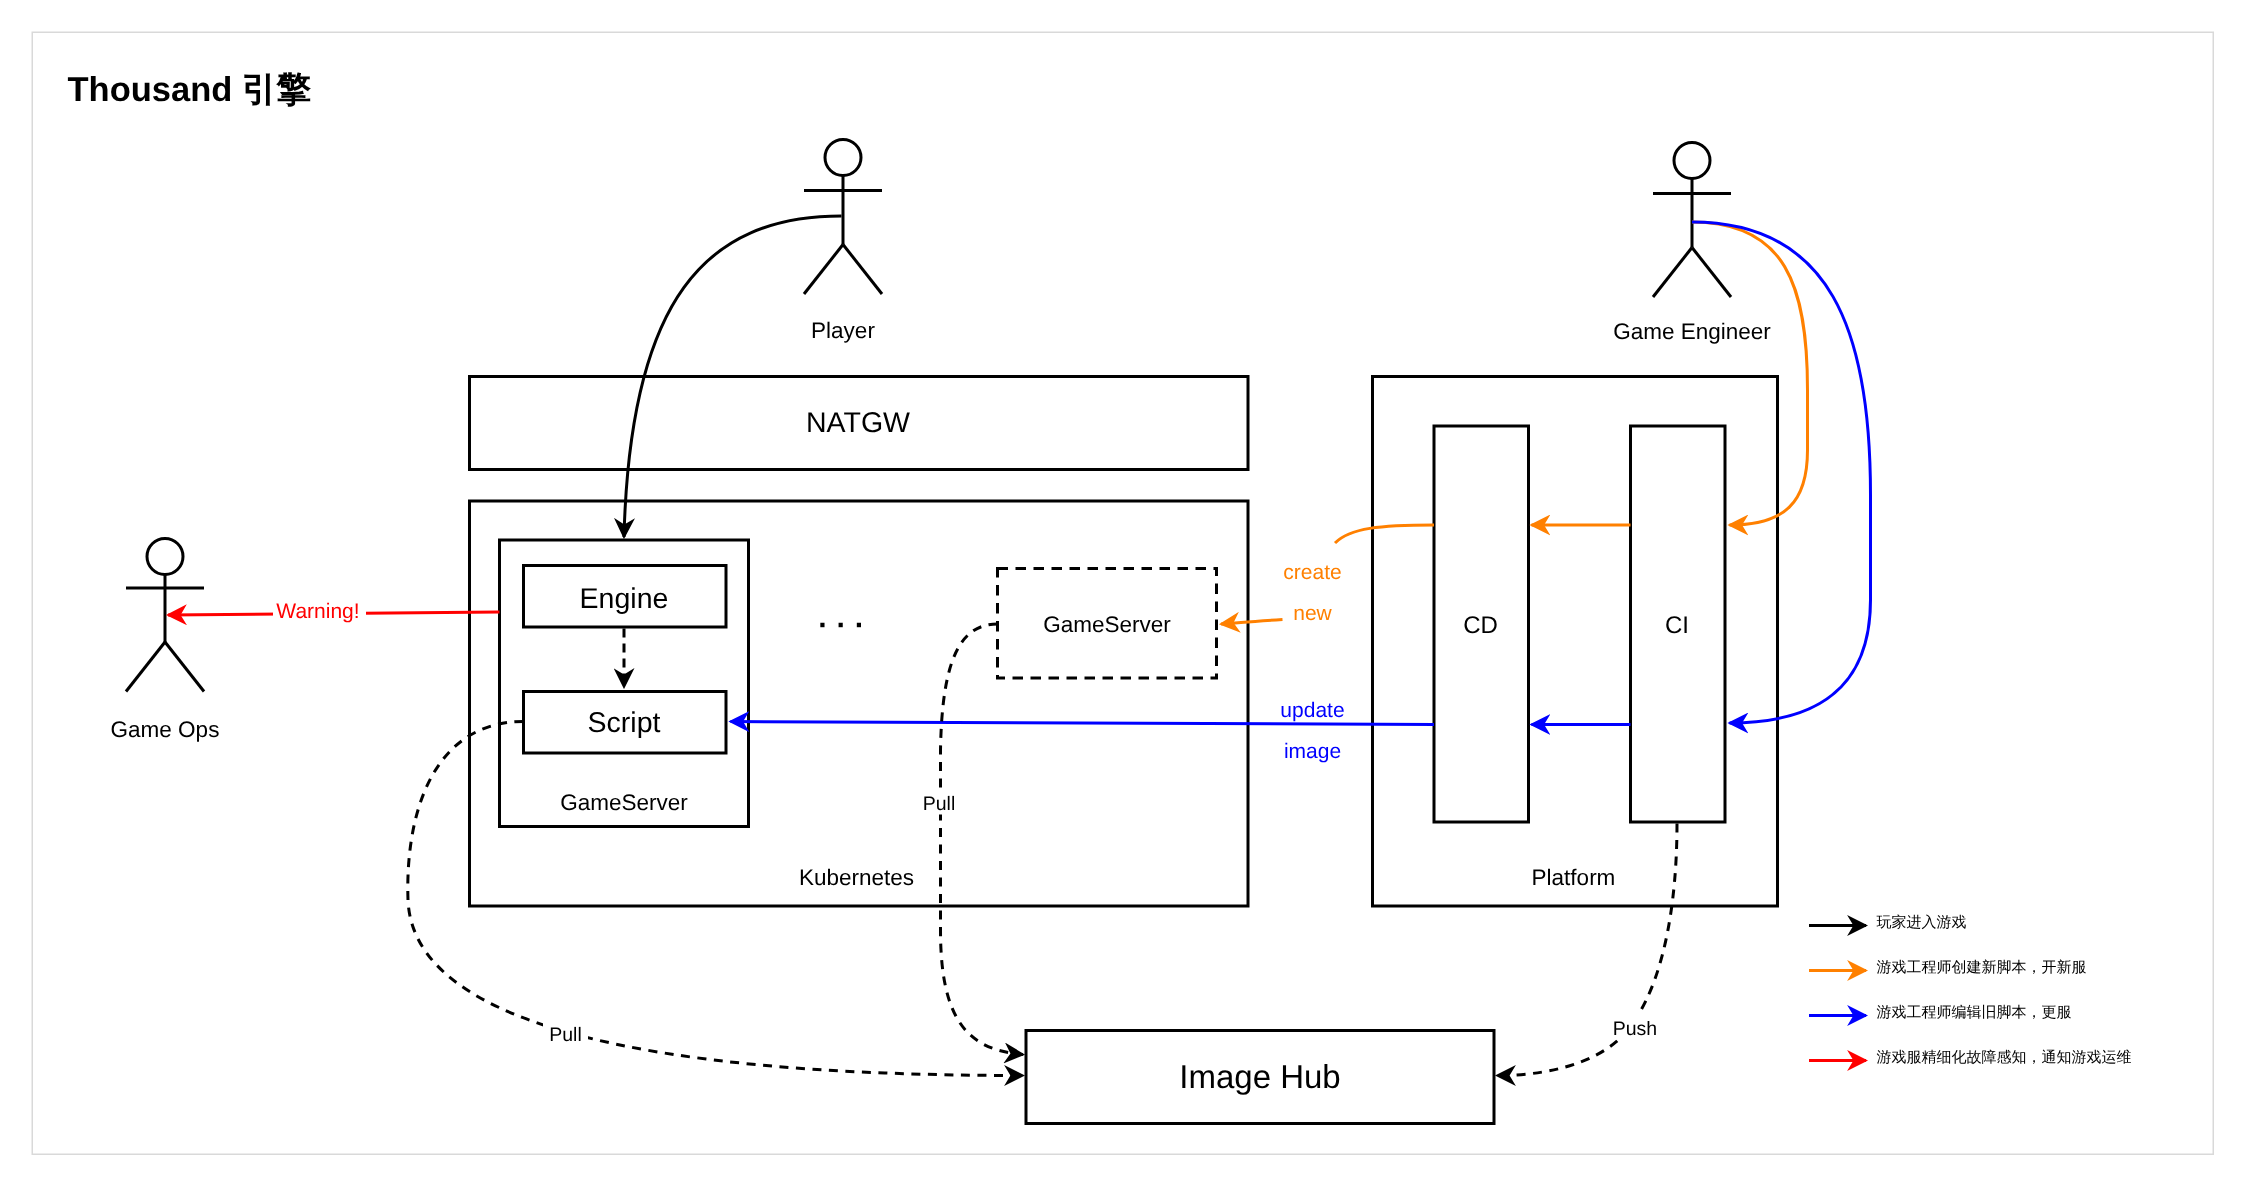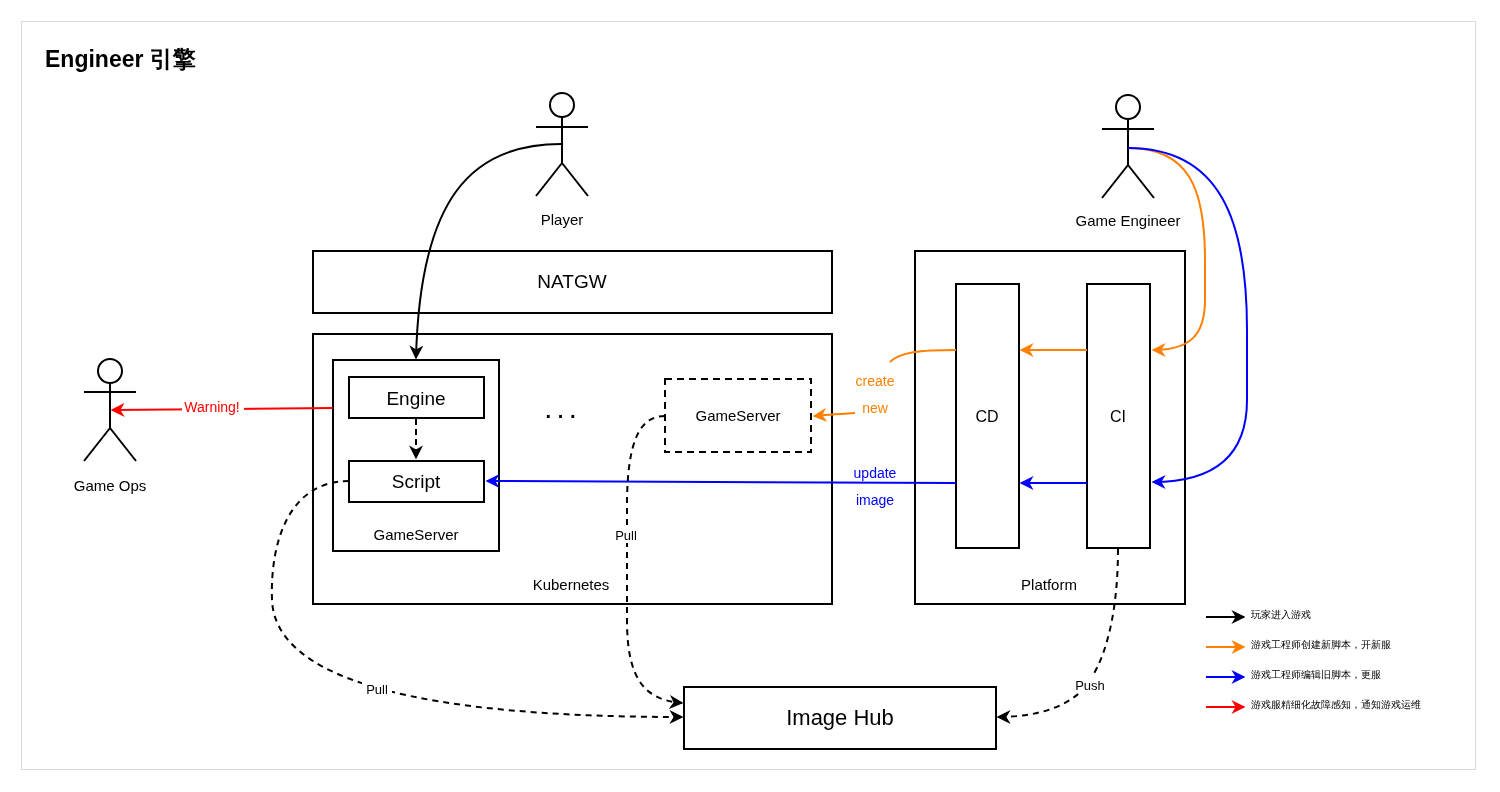--- a/index.html
+++ b/index.html
@@ -6,21 +6,21 @@
   body { width: 1500px; height: 792px; position: relative; overflow: hidden; font-family: "Liberation Sans", "DejaVu Sans", sans-serif; }
   .frame { position: absolute; left: 21px; top: 21px; width: 1455px; height: 749px; border: 1px solid #d9d9d9; box-sizing: border-box; }
   .title { position: absolute; left: 45px; top: 44px; font-size: 23px; font-weight: bold; color: #000; font-family: "Liberation Sans", "DejaVu Sans", sans-serif; }
   svg { position: absolute; left: 0; top: 0; }
   .lbl { font-family: "Liberation Sans", "DejaVu Sans", sans-serif; fill: #000; }
 </style>
 </head>
 <body>
 
 <div class="frame"></div>
-<div class="title">Engineer 引擎</div>
+<div class="title">Thousand 引擎</div>
 
 <svg width="1500" height="792" viewBox="0 0 1500 792">
   <defs>
     <marker id="ah-black" viewBox="0 0 10 10" refX="9" refY="5" markerWidth="7" markerHeight="7" orient="auto-start-reverse">
       <path d="M0,0 L10,5 L0,10 L3,5 z" fill="#000"></path>
     </marker>
     <marker id="ah-orange" viewBox="0 0 10 10" refX="9" refY="5" markerWidth="7" markerHeight="7" orient="auto-start-reverse">
       <path d="M0,0 L10,5 L0,10 L3,5 z" fill="#ff8000"></path>
     </marker>
     <marker id="ah-blue" viewBox="0 0 10 10" refX="9" refY="5" markerWidth="7" markerHeight="7" orient="auto-start-reverse">

